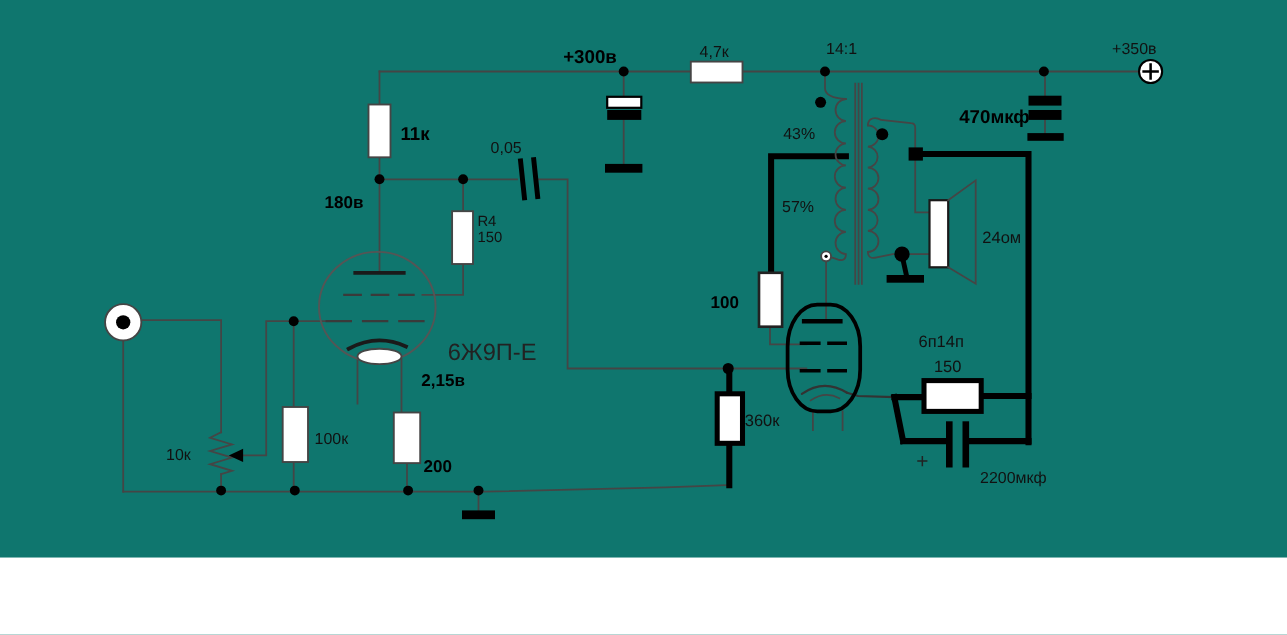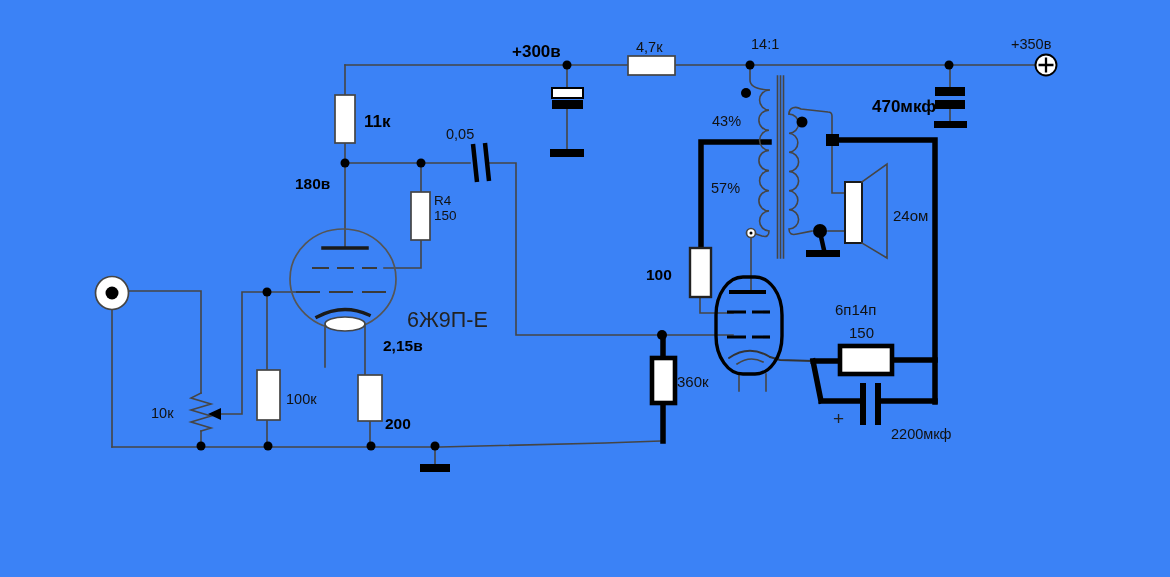--- a/index.html
+++ b/index.html
@@ -1,16 +1,16 @@
 <!DOCTYPE html>
 <html><head>
 <meta charset="utf-8">
 <style>
   html,body{margin:0;padding:0;background:#fff;}
-  .stage{position:relative;width:1170px;height:577px;background:#3b82f6;overflow:hidden;
+  .stage{position:relative;width:1170px;height:507px;background:#0f766e;overflow:hidden;
          font-family:"Liberation Sans",sans-serif;}
   svg{display:block}
   
   .w   {stroke:#454545;stroke-width:1.6;fill:none;stroke-linecap:square}
   .w2  {stroke:#333;stroke-width:2;fill:none;stroke-linecap:round}
   .tk  {stroke:#000;stroke-width:5.5;fill:none;stroke-linecap:square}
   .tk4 {stroke:#000;stroke-width:4.5;fill:none;stroke-linecap:square}
   .comp{fill:#fff;stroke:#454545;stroke-width:1.7}
   .comp2{fill:#fff;stroke:#222;stroke-width:2.4}
   .tkc {fill:#fff;stroke:#000;stroke-width:4.6}

